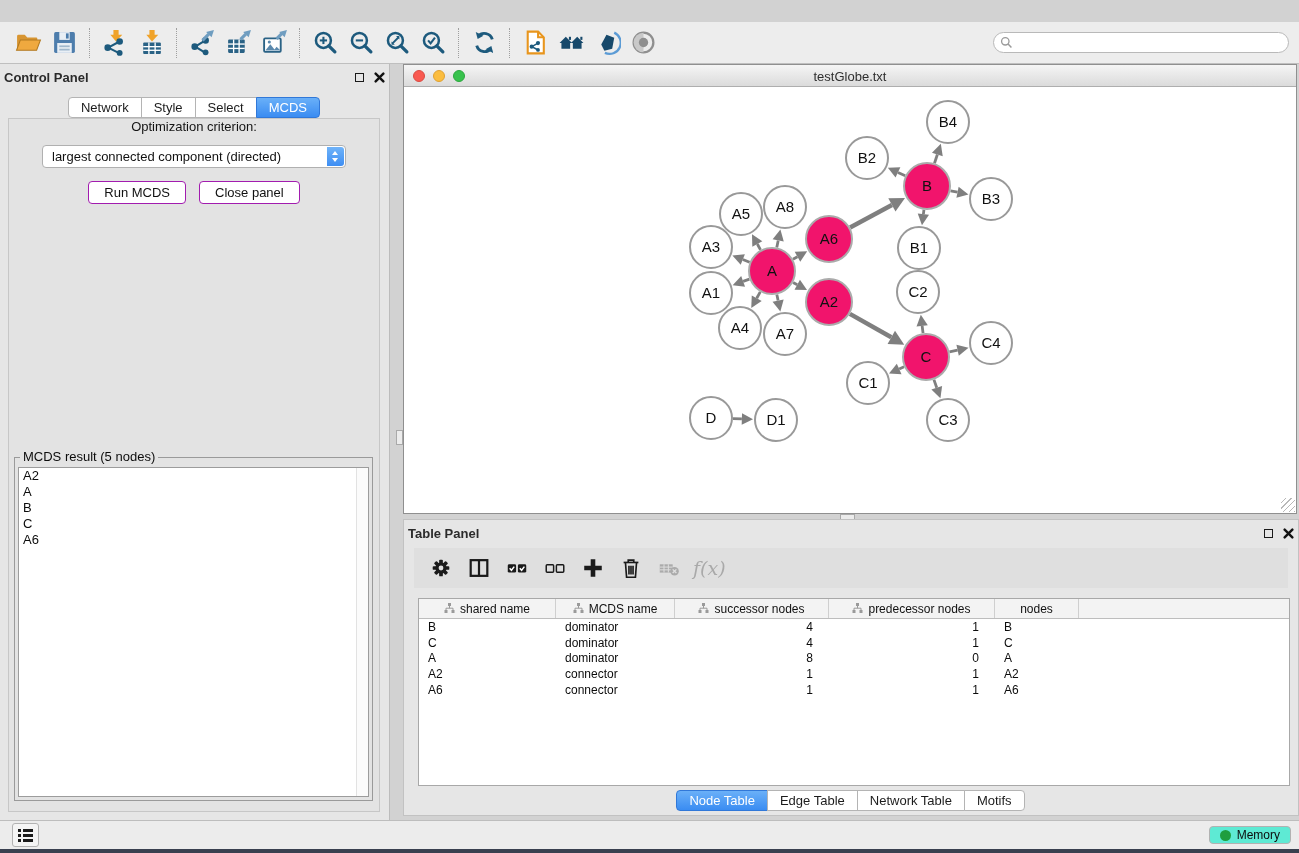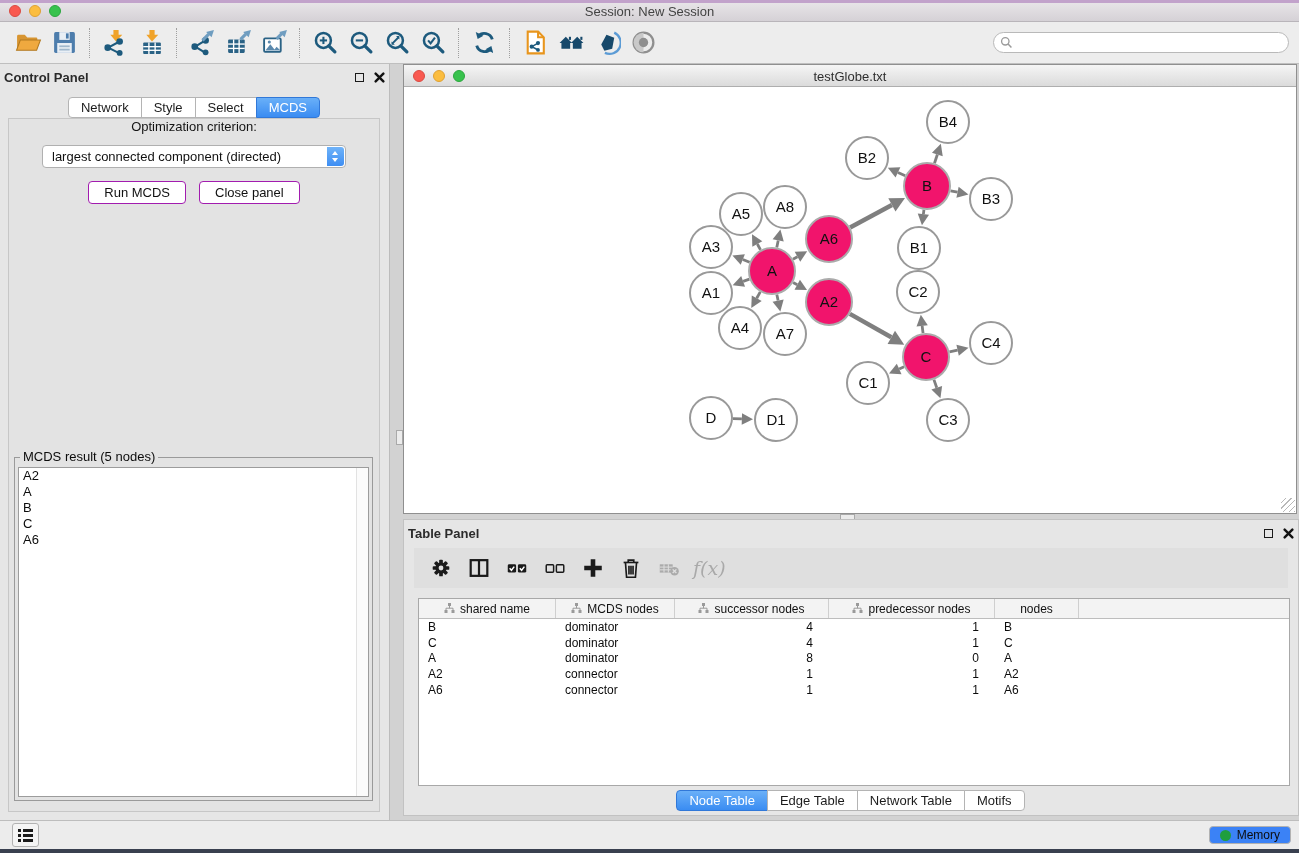--- a/index.html
+++ b/index.html
@@ -113,38 +113,30 @@
   .tdr { text-align:right; padding-right:16px; }
   .tp-tabs { position:absolute; left:0; right:0; bottom:4px; }
 
   
   .statusbar { position:absolute; left:0; top:820px; width:100%; height:29px; background:#ececec;
     border-top:1px solid #bdbdbd; display:flex; align-items:center; }
   .list-btn { margin-left:12px; width:27px; height:24px; background:#f4f4f4;
     border:1px solid #b2b2b2; border-radius:3px; display:flex; align-items:center; justify-content:center; }
   .list-btn svg { width:17px; height:15px; }
   .mem-btn { margin-left:auto; margin-right:8px; height:16px; display:flex; align-items:center;
-    gap:6px; background:#3b82f6; border:1px solid #b2b2b2; border-radius:4px; padding:8px 10px;
+    gap:6px; background:#5eead4; border:1px solid #b2b2b2; border-radius:4px; padding:8px 10px;
     font-size:12px; color:#0c0c0c; }
   .mem-dot { width:11px; height:11px; border-radius:50%; background:#1f9e3e; }
   .bottomstrip { position:absolute; left:0; bottom:0; width:100%; height:4px; background:#39404f; }
 </style>
 </head>
 <body>
 
 <div class="app">
 
-  <div class="titlebar">
-    <div class="lights">
-      <div class="light red"></div>
-      <div class="light yellow"></div>
-      <div class="light green"></div>
-    </div>
-    <div class="tb-title">Session: New Session</div>
-  </div>
 
   <div class="toolbar">
     <div class="tbtn">
       <svg viewBox="0 0 26 26">
         <path d="M2 20 V7 q0-1.4 1.4-1.4 h6 l2.4 2.6 h8.6 q1.1 0 1.1 1.1 V11" fill="#d89531"></path>
         <path d="M1.5 20.5 L5.2 10.5 h19.3 l-3.7 10 z" fill="#efa93f" stroke="#b27a21" stroke-width="1"></path>
       </svg>
     </div>
     <div class="tbtn">
       <svg viewBox="0 0 26 26">
@@ -536,21 +528,21 @@
         </div>
         <div class="th" style="width:119px">
           <svg viewBox="0 0 11 11">
             <g fill="#9a9a9a">
                 <rect x="4" y="0" width="3" height="3"></rect>
                 <rect x="0.5" y="7" width="3" height="3"></rect>
                 <rect x="7.5" y="7" width="3" height="3"></rect>
               </g>
             <path d="M5.5 3 v2.2 M2 7 v-1.8 h7 V7" stroke="#9a9a9a" fill="none"></path>
           </svg>
-          <span>MCDS nodes</span>
+          <span>MCDS name</span>
         </div>
         <div class="th" style="width:154px">
           <svg viewBox="0 0 11 11">
             <g fill="#9a9a9a">
                 <rect x="4" y="0" width="3" height="3"></rect>
                 <rect x="0.5" y="7" width="3" height="3"></rect>
                 <rect x="7.5" y="7" width="3" height="3"></rect>
               </g>
             <path d="M5.5 3 v2.2 M2 7 v-1.8 h7 V7" stroke="#9a9a9a" fill="none"></path>
           </svg>

